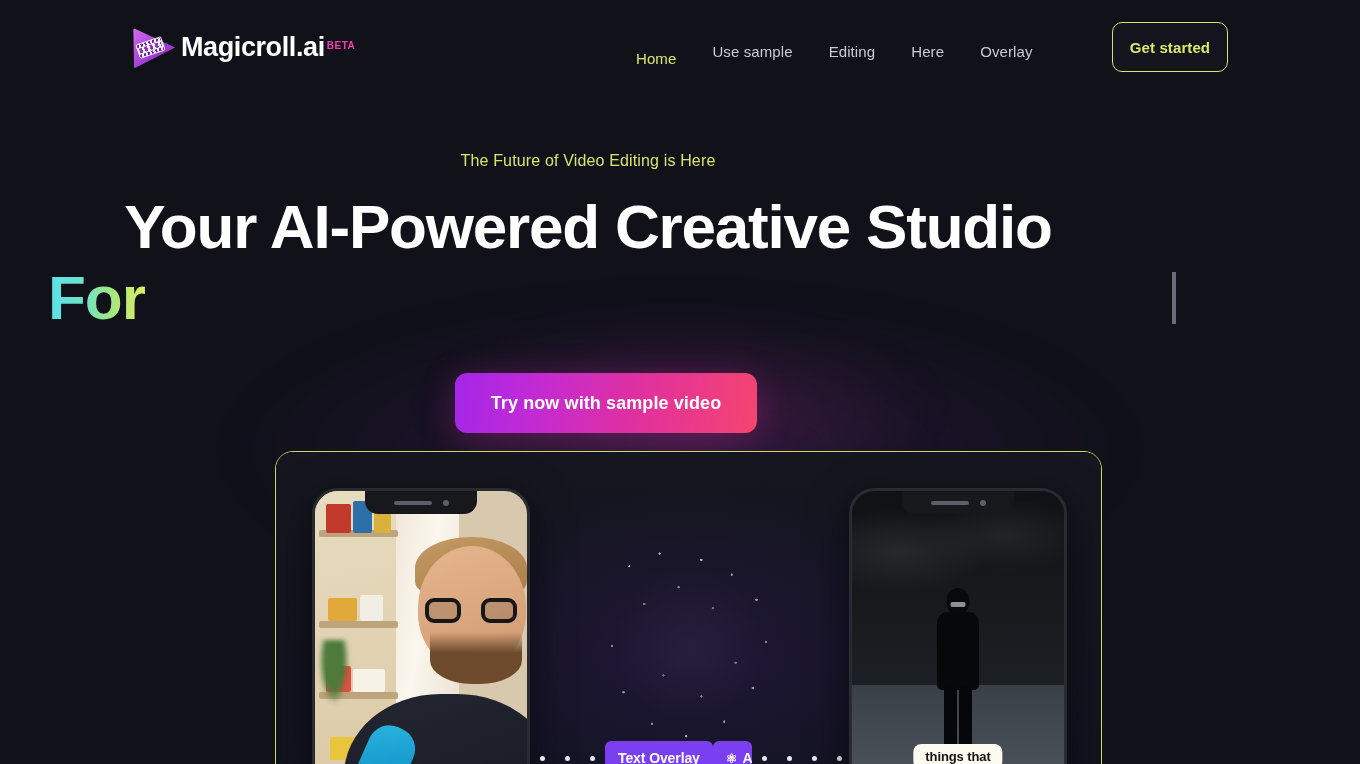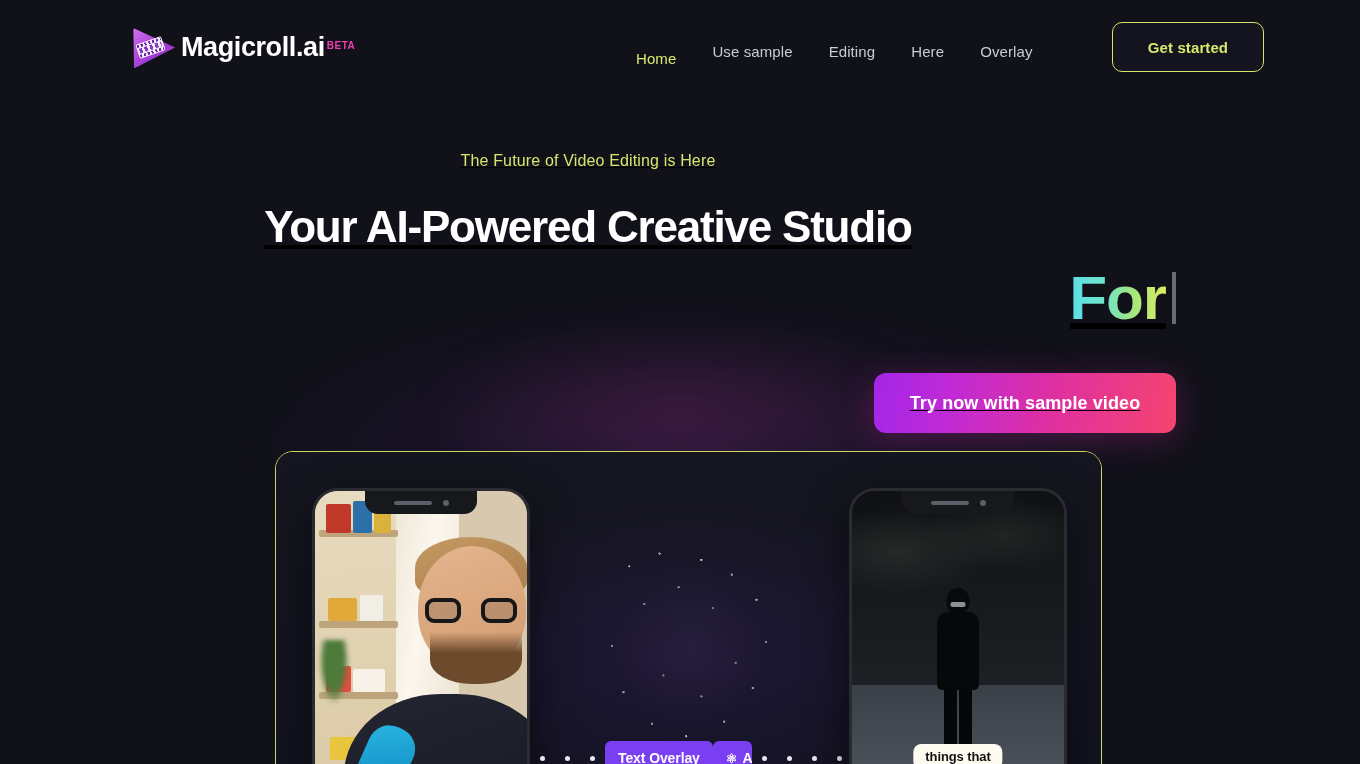--- a/index.html
+++ b/index.html
@@ -150,88 +150,88 @@
     padding: 0 18px;
     white-space: nowrap;
   }
   .nav-link:first-child { padding-left: 0; }
   .nav-link.active { color: #dbe96a; margin-top: 15px; }
 
   .get-started {
     position: absolute;
     left: 1106px;
     top: 22px;
-    width: 152px;
+    width: 116px;
     height: 50px;
     border: 1px solid #d7e36a;
     border-radius: 10px;
     background: #13141e;
     color: #dbe96a;
     font-size: 15px;
     font-weight: 700;
     letter-spacing: 0.1px;
     cursor: pointer;
     font-family: "Liberation Sans", sans-serif;
   }
 
   
   .hero {
     position: absolute;
     top: 150px;
     left: 0;
     width: 1176px;
     text-align: center;
     z-index: 10;
-    text-decoration: underline;
   }
   .eyebrow {
     color: #d8e46d;
     font-size: 16px;
     font-weight: 400;
     letter-spacing: 0.15px;
     line-height: 22px;
   }
   .headline {
     margin-top: 24px;
     color: #ffffff;
-    font-size: 44px;
+    font-size: 62px;
     font-weight: 700;
     letter-spacing: -1.2px;
     line-height: 62px;
   }
   .headline-2 {
     margin-top: 8px;
     font-size: 62px;
     font-weight: 700;
     letter-spacing: -1px;
     line-height: 64px;
     display: flex;
     align-items: center;
-    justify-content: flex-end;
+    justify-content: space-between;
+    padding-left: 48px;
   }
   .grad-text {
     background: linear-gradient(to right, #5ae0ea 0%, #6fe3c8 38%, #a4e67f 65%, #dced63 100%);
     -webkit-background-clip: text;
     background-clip: text;
     -webkit-text-fill-color: transparent;
     color: transparent;
   }
   .caret {
     display: inline-block;
     width: 4px;
     height: 52px;
     background: #6b6b78;
     margin-left: 6px;
     vertical-align: middle;
   }
 
   .cta-wrap {
     margin-top: 43px;
     display: flex;
-    justify-content: flex-end;
+    justify-content: center;
     padding-left: 36px;
   }
   .cta {
     width: 302px;
     height: 60px;
     border: none;
     border-radius: 12px;
     background: linear-gradient(100deg, #a326e8 0%, #c02ad6 25%, #e0309f 60%, #f5456f 100%);
     color: #ffffff;
     font-size: 18px;

